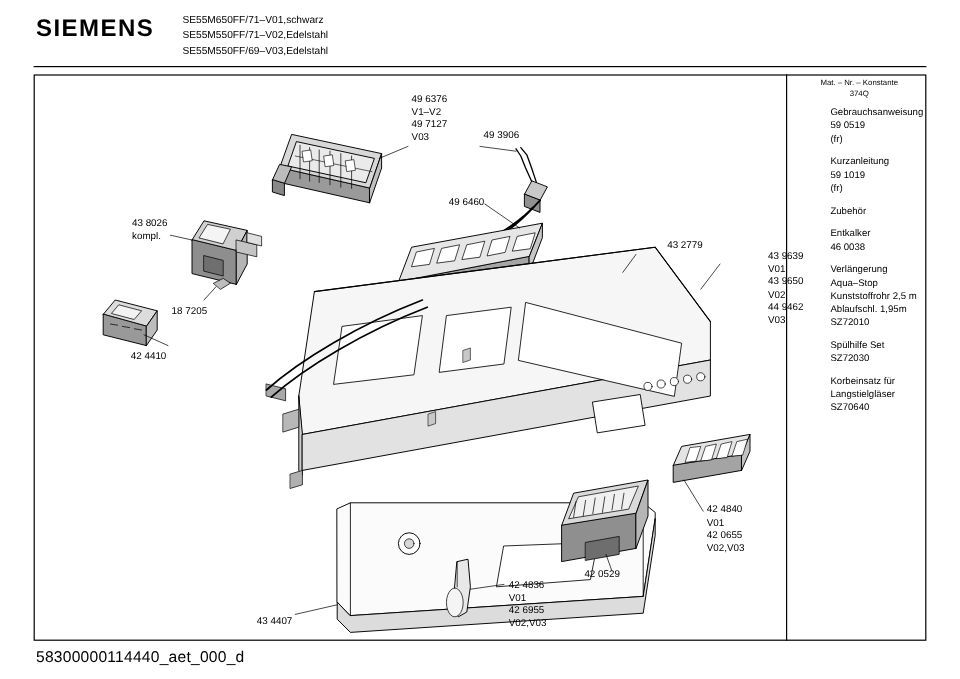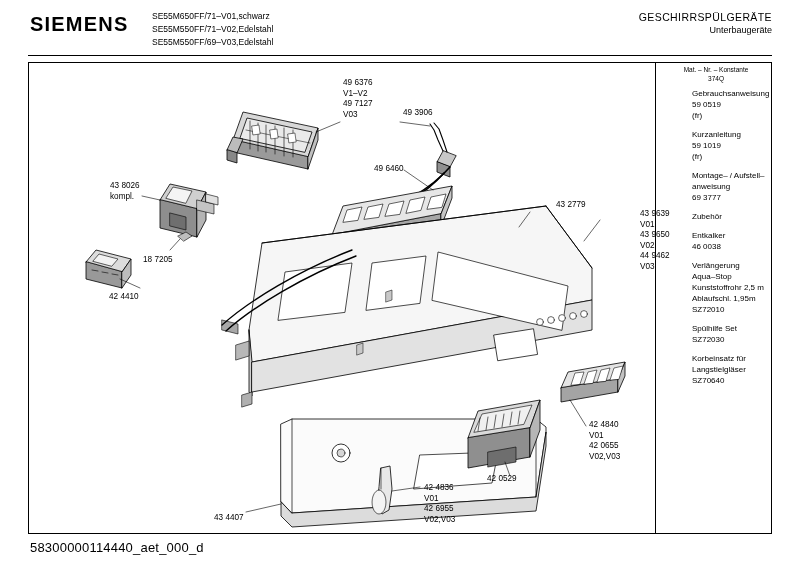--- a/index.html
+++ b/index.html
@@ -119,24 +119,20 @@
 <div class="page">
 
   <div class="brand">SIEMENS</div>
 
   <div class="model-block">
     <div>SE55M650FF/71–V01,schwarz</div>
     <div>SE55M550FF/71–V02,Edelstahl</div>
     <div>SE55M550FF/69–V03,Edelstahl</div>
   </div>
 
-  <div class="hdr-right">
-    <div class="t1">GESCHIRRSPÜLGERÄTE</div>
-    <div class="t2">Unterbaugeräte</div>
-  </div>
 
   <div class="hdr-rule"></div>
 
   <div class="frame"></div>
   <div class="frame-divider"></div>
 
   <svg class="art" viewBox="0 0 800 566">
     <g fill="none" stroke="#000" stroke-width="0.8" stroke-linejoin="round" stroke-linecap="round">
 
       <g>
@@ -371,25 +367,20 @@
       <div>59 0519</div>
       <div>(fr)</div>
     </div>
 
     <div class="grp">
       <div>Kurzanleitung</div>
       <div>59 1019</div>
       <div>(fr)</div>
     </div>
 
-    <div class="grp">
-      <div>Montage– / Aufstell–</div>
-      <div>anweisung</div>
-      <div>69 3777</div>
-    </div>
 
     <div class="grp">
       <div>Zubehör</div>
     </div>
 
     <div class="grp">
       <div>Entkalker</div>
       <div>46 0038</div>
     </div>
 

